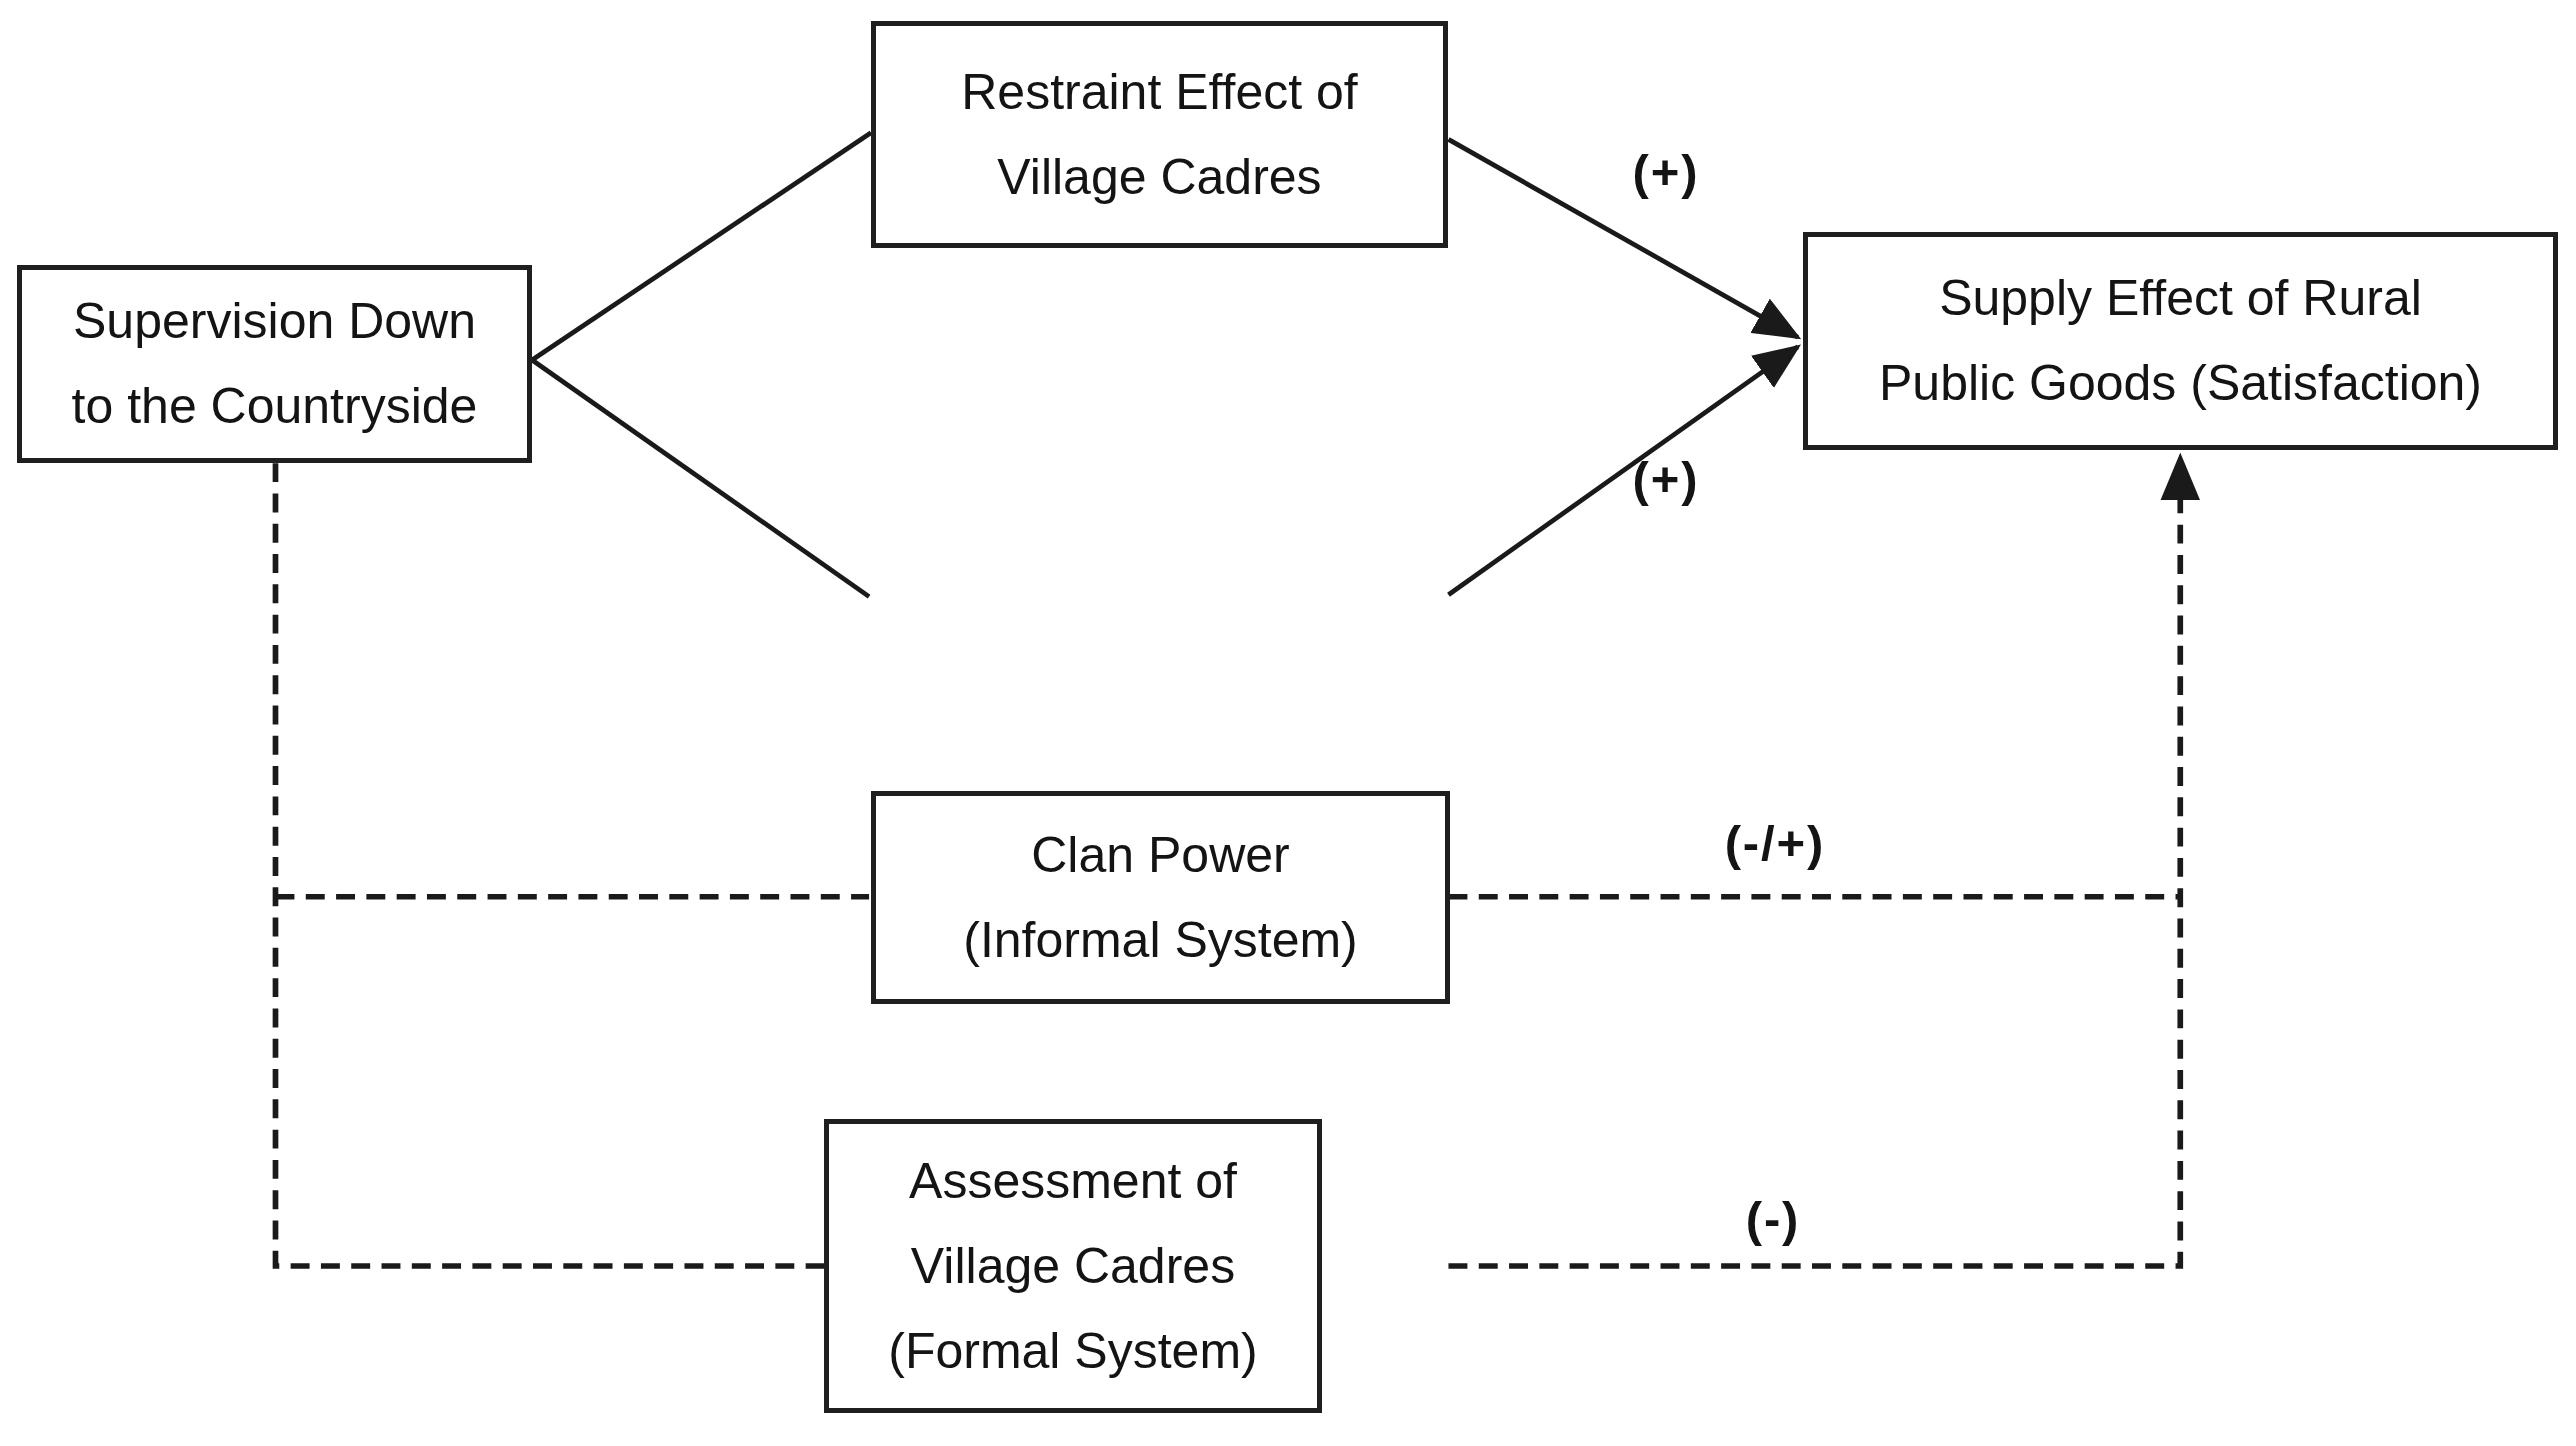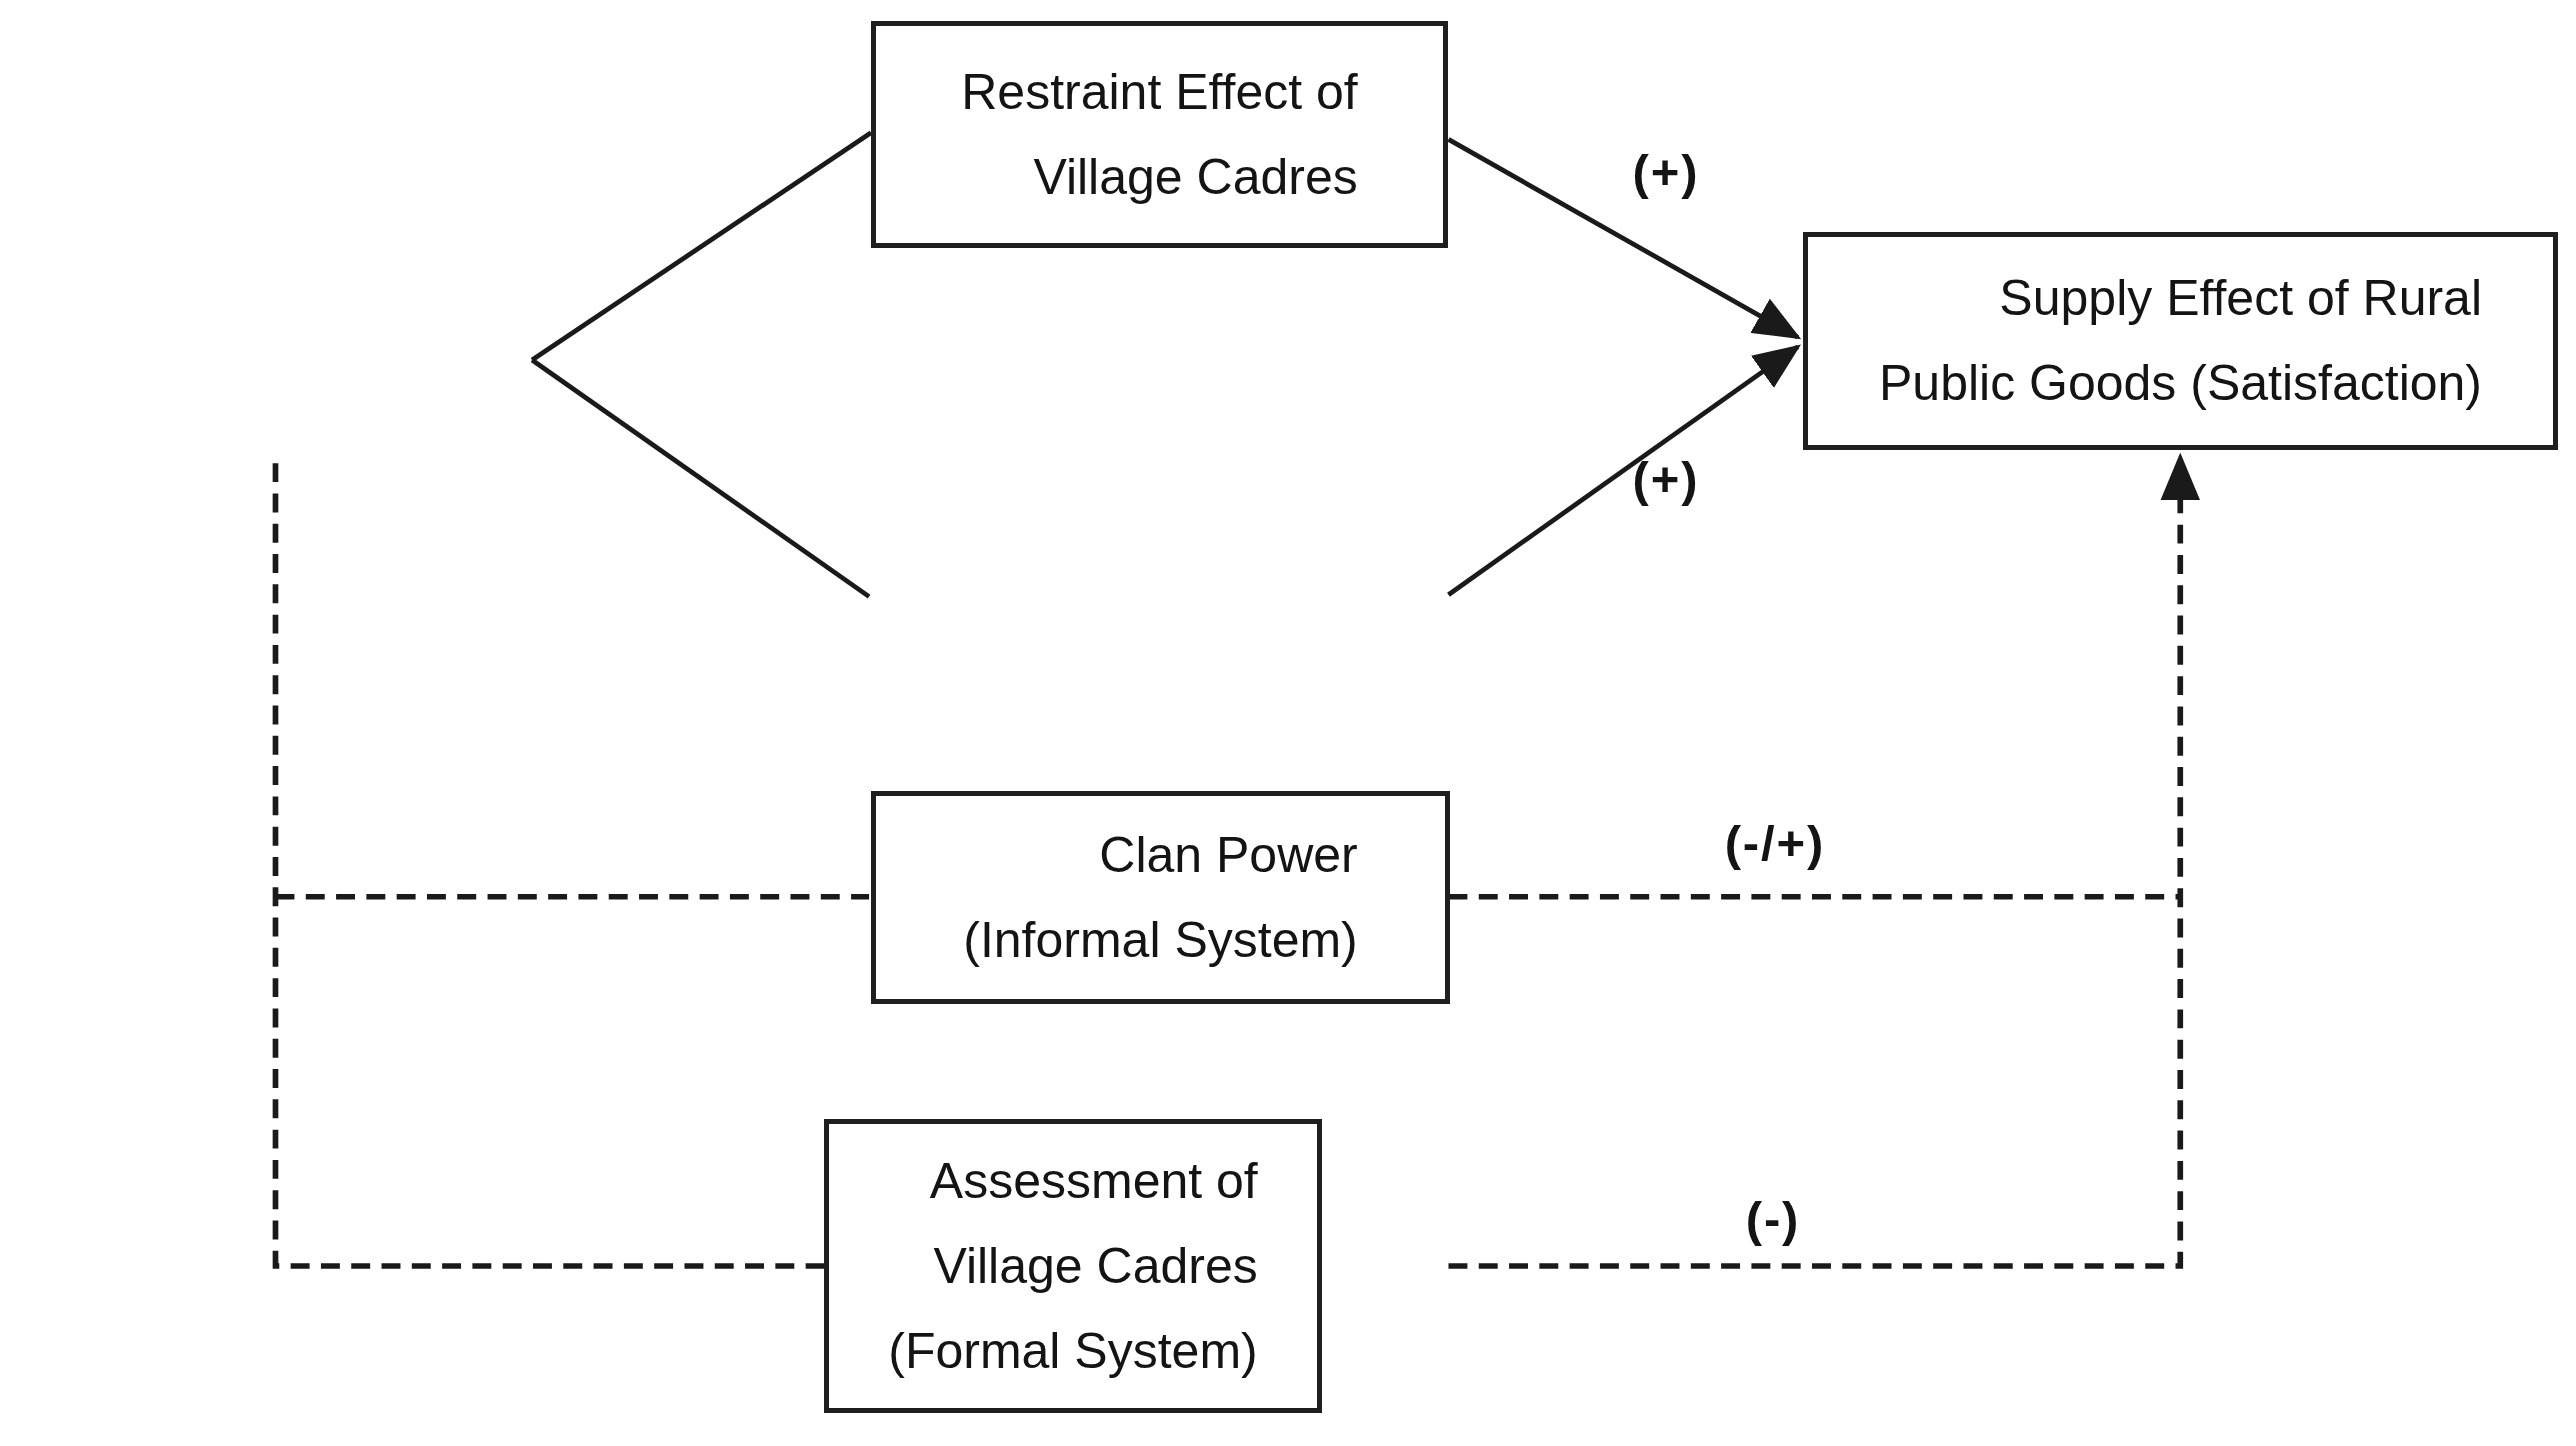--- a/index.html
+++ b/index.html
@@ -23,21 +23,21 @@
     height: 1447px;
   }
   .node {
     position: absolute;
     box-sizing: border-box;
     border: 5.7px solid #1f1f1f;
     background: #ffffff;
     display: flex;
     align-items: center;
     justify-content: center;
-    text-align: right;
+    text-align: center;
     font-size: 50px;
     line-height: 85px;
     color: #141414;
     white-space: pre-line;
   }
   .edge-label {
     position: absolute;
     transform: translate(-50%, -50%);
     font-size: 49px;
     font-weight: bold;
@@ -76,20 +76,24 @@
     <line x1="1530" y1="147" x2="1899" y2="356" stroke="#1a1a1a" stroke-width="5" marker-end="url(#arrow)"></line>
     <line x1="1530" y1="628" x2="1899" y2="366" stroke="#1a1a1a" stroke-width="5" marker-end="url(#arrow)"></line>
 
     <polyline points="291,489 291,1337 918,1337" fill="none" stroke="#1a1a1a" stroke-width="6" stroke-dasharray="20 12"></polyline>
     <line x1="291" y1="947" x2="918" y2="947" stroke="#1a1a1a" stroke-width="6" stroke-dasharray="20 12"></line>
 
     <line x1="1530" y1="947" x2="2303" y2="947" stroke="#1a1a1a" stroke-width="6" stroke-dasharray="20 12"></line>
     <polyline points="1530,1337 2303,1337 2303,482" fill="none" stroke="#1a1a1a" stroke-width="6" stroke-dasharray="20 12" marker-end="url(#arrow)"></polyline>
   </svg>
 
+  <div class="node" id="node-supervision">
+    <span>Supervision Down
+to the Countryside</span>
+  </div>
 
   <div class="node" id="node-restraint">
     <span>Restraint Effect of
 Village Cadres</span>
   </div>
 
 
   <div class="node" id="node-clan">
     <span>Clan Power
 (Informal System)</span>

